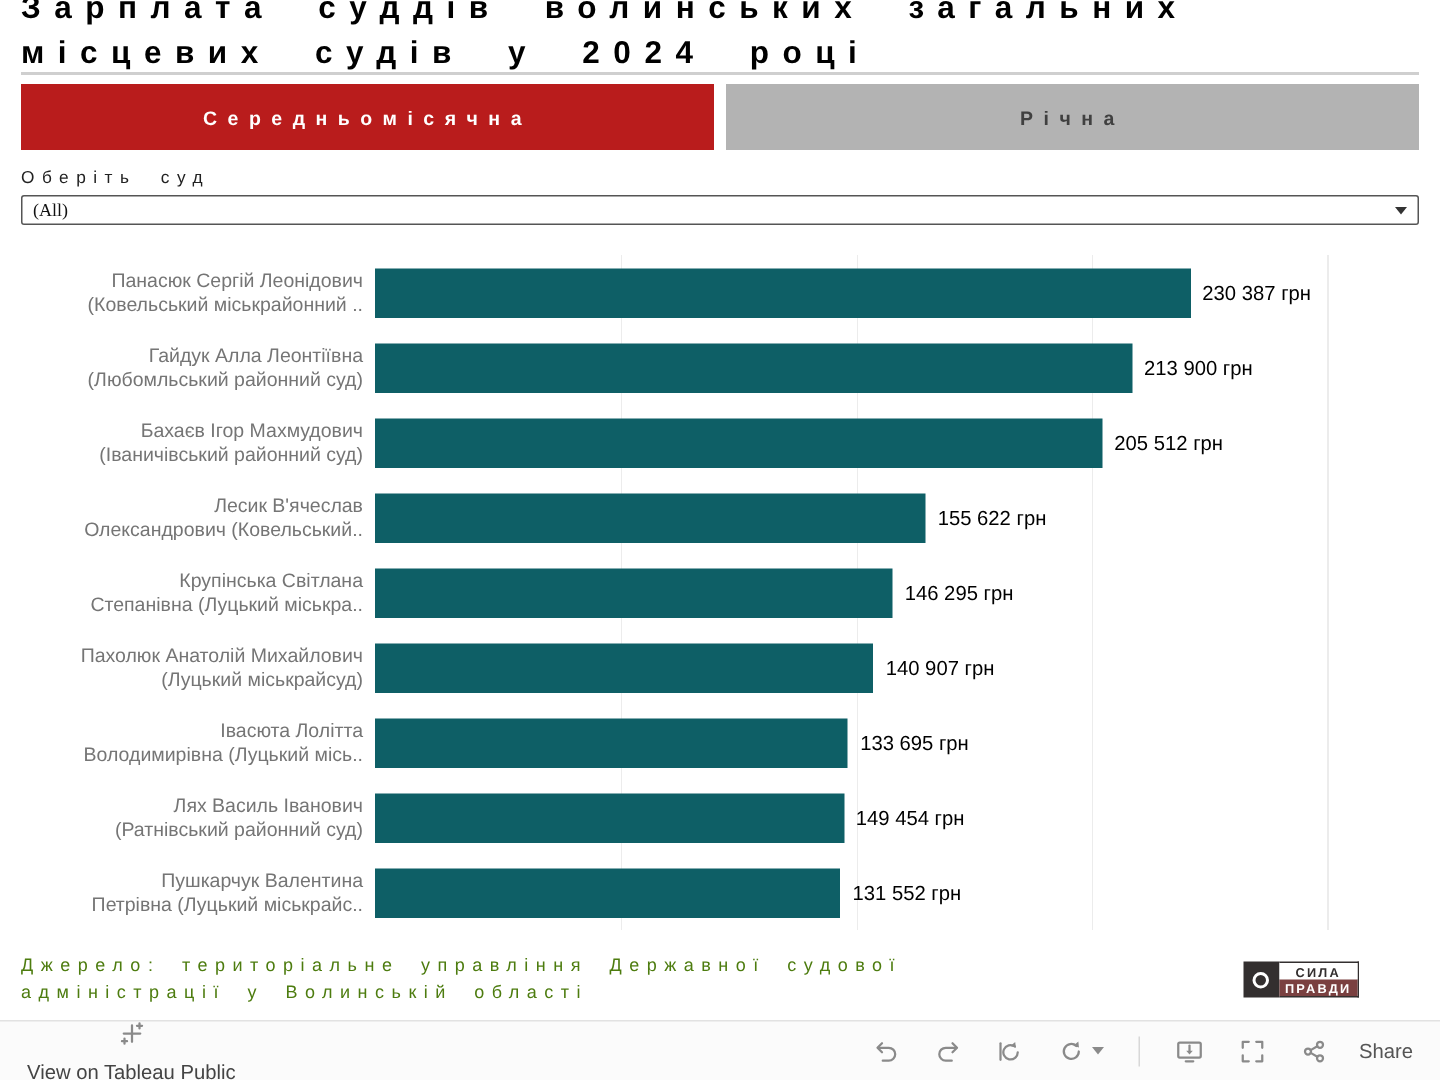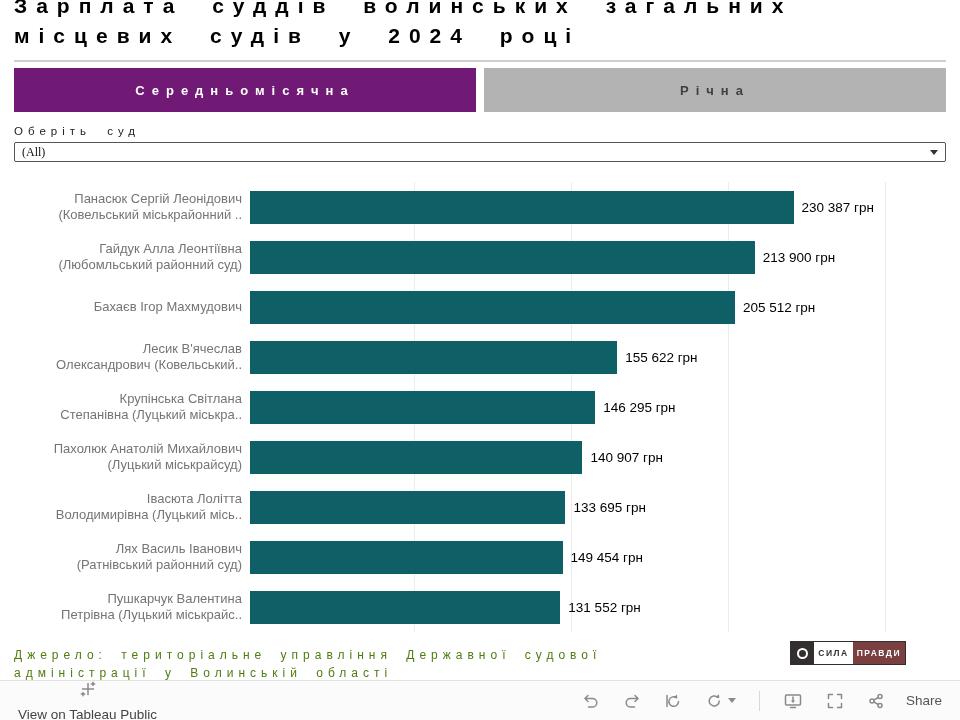--- a/index.html
+++ b/index.html
@@ -1,30 +1,30 @@
 <!DOCTYPE html>
 <html><head>
 <meta charset="utf-8">
 <style>
   * { margin:0; padding:0; box-sizing:border-box; }
   html,body { width:960px; height:720px; overflow:hidden; background:#fff;
     font-family:"Liberation Sans","DejaVu Sans",sans-serif; }
   .page { position:relative; width:960px; height:720px; background:#fff; overflow:hidden; }
 
   
-  .title-wrap { margin:0 14px; height:62px; overflow:hidden; border-bottom:2px solid #cfcfcf; }
+  .title-wrap { margin:0 14px; height:50px; overflow:hidden; border-bottom:2px solid #cfcfcf; }
   .title-line { font-size:21px; font-weight:700; color:#000; letter-spacing:9px; word-spacing:14px;
     line-height:30px; white-space:nowrap; }
   .title-line.first { margin-top:-9px; }
 
   
   .tabs { display:flex; gap:8px; margin:6px 14px 0; height:44px; }
   .tab { flex:1; display:flex; align-items:center; justify-content:center;
     font-size:13px; font-weight:700; letter-spacing:7px; cursor:pointer; }
-  .tab.active { background:#701a75; color:#fff; }
+  .tab.active { background:#b91c1c; color:#fff; }
   .tab.inactive { background:#b3b3b3; color:#404040; }
 
   
   .filter-label { margin:13px 14px 0; font-size:11.5px; letter-spacing:5px; word-spacing:8px; color:#222; }
   .select { margin:5px 14px 0; height:20px; border:1px solid #555; border-radius:2px; background:#fff;
     display:flex; align-items:center; justify-content:space-between; padding:0 7px; cursor:pointer;gap:12px; }
   .select-value { font-family:"Liberation Serif","DejaVu Serif",serif; font-size:12px; color:#111; }
   .select-caret { width:0; height:0; border-left:4px solid transparent; border-right:4px solid transparent;
     border-top:5px solid #333; }
 
@@ -39,21 +39,21 @@
   .label-line { display:block; }
   .bar-zone { flex:1; display:flex; align-items:center; min-width:0; }
   .bar { height:33px; background:#0e5f66; cursor:pointer; }
   .bar-value { margin-left:8px; font-size:13.5px; color:#000; white-space:nowrap; }
 
   
   .source { margin:14px 14px 0; font-size:12px; letter-spacing:5px; word-spacing:6px; line-height:18px; color:#4d7c0f; }
   .logo { position:absolute; top:641px; right:54px; height:24px; display:flex; align-items:stretch; cursor:pointer; }
   .logo-mark { width:24px; background:#332f2f; display:flex; align-items:center; justify-content:center; }
   .logo-ring { width:11px; height:11px; border:2.5px solid #fff; border-radius:50%; }
-  .logo-text { display:flex; flex-direction:row; border:1px solid #332f2f; border-left:none; min-width:52px; }
+  .logo-text { display:flex; flex-direction:column; border:1px solid #332f2f; border-left:none; min-width:52px; }
   .logo-row { flex:1; display:flex; align-items:center; justify-content:center; padding:0 4px;
     font-size:8.5px; font-weight:700; letter-spacing:1.5px; }
   .logo-row.top { background:#ffffff; color:#332f2f; }
   .logo-row.bottom { background:#7a4040; color:#fff; }
 
   
   .toolbar { position:absolute; left:0; right:0; bottom:0; height:40px; background:#fbfbfb;
     border-top:1px solid #e2e2e2; display:flex; align-items:center; justify-content:space-between;
     padding:0 18px; }
   .tb-left { display:flex; align-items:center; gap:9px; color:#444; font-size:13.5px; cursor:pointer;flex-direction:column; }
@@ -110,20 +110,21 @@
           </div>
           <div class="bar-zone">
             <div class="bar" style="width: 72.51%; background: rgb(14, 95, 102);"></div>
             <span class="bar-value">213 900 грн</span>
           </div>
         </div>
 
         <div class="chart-row">
           <div class="row-label">
             <span class="label-line">Бахаєв Ігор Махмудович</span>
+            <span class="label-line">(Іваничівський районний суд)</span>
           </div>
           <div class="bar-zone">
             <div class="bar" style="width: 69.67%; background: rgb(14, 95, 102);"></div>
             <span class="bar-value">205 512 грн</span>
           </div>
         </div>
 
         <div class="chart-row">
           <div class="row-label">
             <span class="label-line">Лесик В'ячеслав</span>

